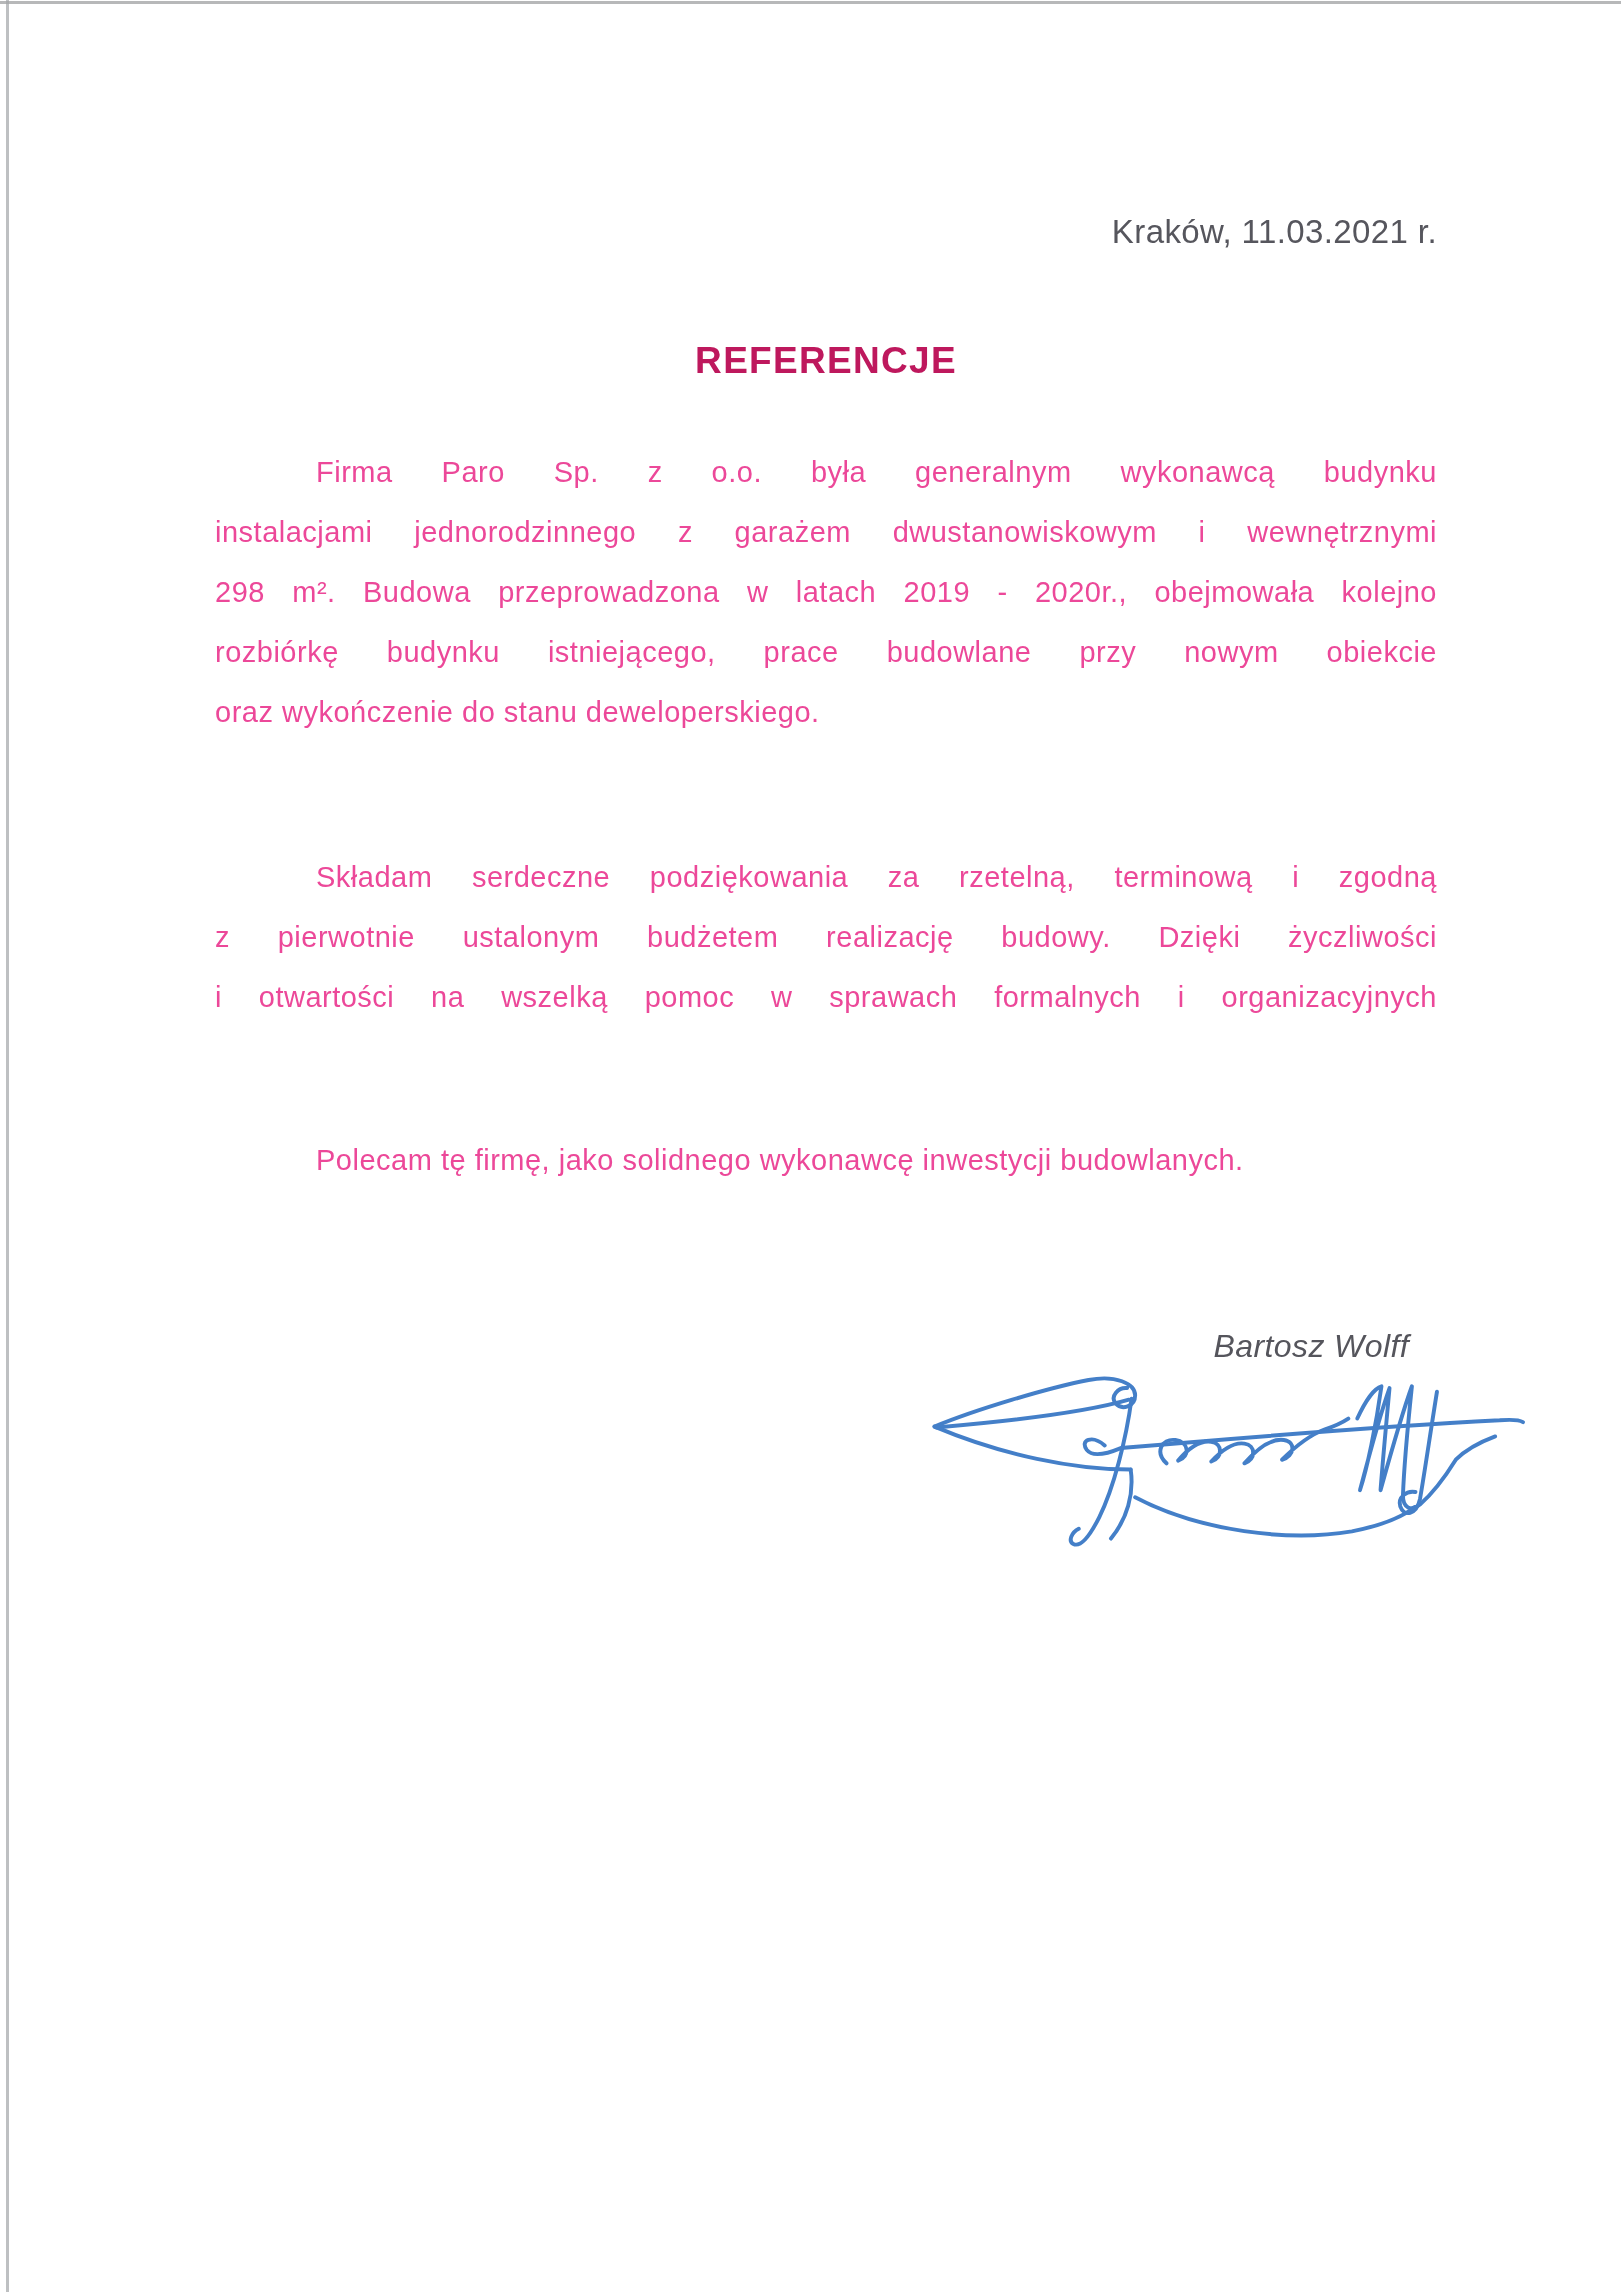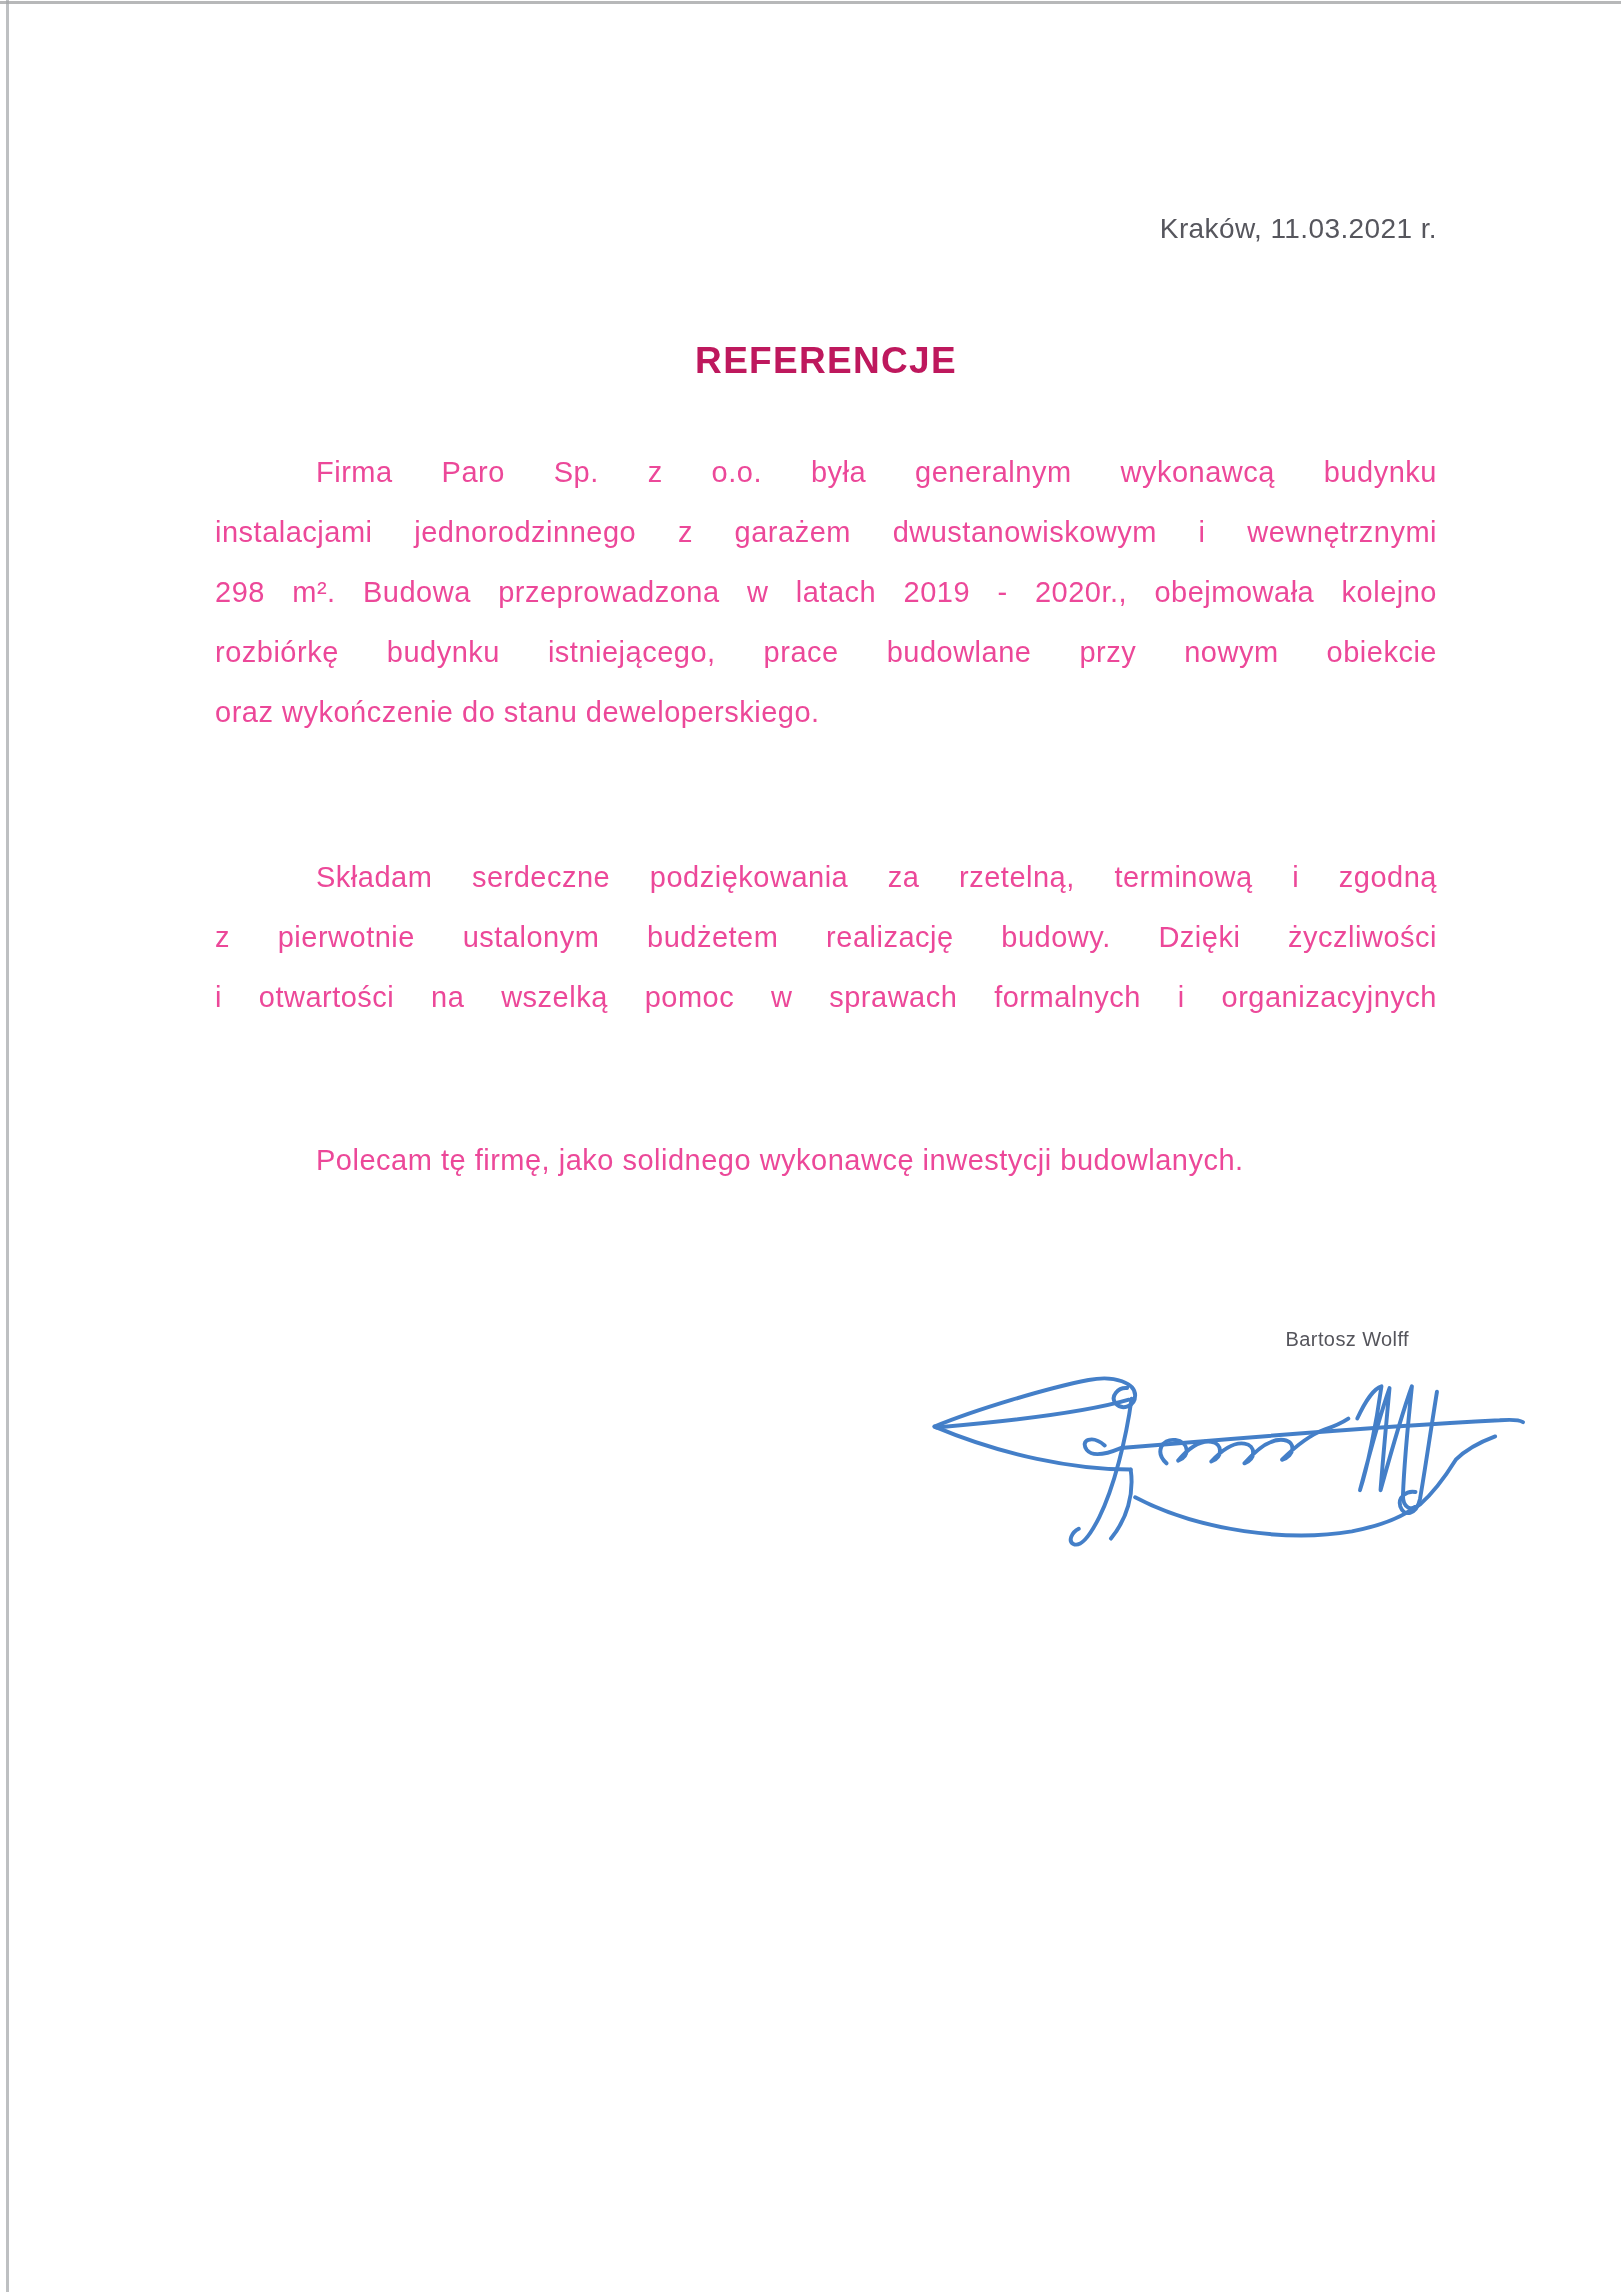--- a/index.html
+++ b/index.html
@@ -16,21 +16,21 @@
   .edge-top {
     position: absolute; top: 0.9px; left: 0; width: 100%; height: 2.7px;
     background: #909294; opacity: 0.65;
   }
   .edge-left {
     position: absolute; top: 0; left: 6.3px; width: 2.7px; height: 100%;
     background: #a2a5a8; opacity: 0.7;
   }
   .date-line {
     position: absolute; top: 213px; left: 215px; width: 1222px;
-    font-size: 28px; letter-spacing: 0.4px; text-align: right; color: #56565d;
+    font-size: 33px; letter-spacing: 0.4px; text-align: right; color: #56565d;
   }
   .doc-title {
     position: absolute; top: 340px; left: 215px; width: 1222px;
     text-align: center; font-size: 37px; font-weight: bold;
     letter-spacing: 1.3px; color: #be185d;
   }
   .para {
     position: absolute; left: 215px; width: 1222px;
     font-size: 29px; letter-spacing: 0.5px; line-height: 60px;
     color: #ec4899;
@@ -41,21 +41,21 @@
   .jline { text-align: justify; text-align-last: justify; }
   .lline { text-align: justify; text-align-last: left; }
   .ind   { text-indent: 101px; }
   .signatory {
     position: absolute; top: 1328px; left: 215px; width: 1222px;
     text-align: right; padding-right: 0;
     box-sizing: border-box;
   }
   .signatory-inner {
     display: inline-block; margin-right: 28px;
-    font-size: 20px; letter-spacing: 0.4px; color: #55555c;
+    font-style: italic; font-size: 32px; letter-spacing: 0.4px; color: #55555c;
   }
   .signature-ink {
     position: absolute; left: 913px; top: 1363px;
     width: 627px; height: 206px;
     color: var(--ink, #3a79c6);
   }
   .signature-ink svg { display: block; width: 100%; height: 100%; }
 </style>
 </head>
 <body>

